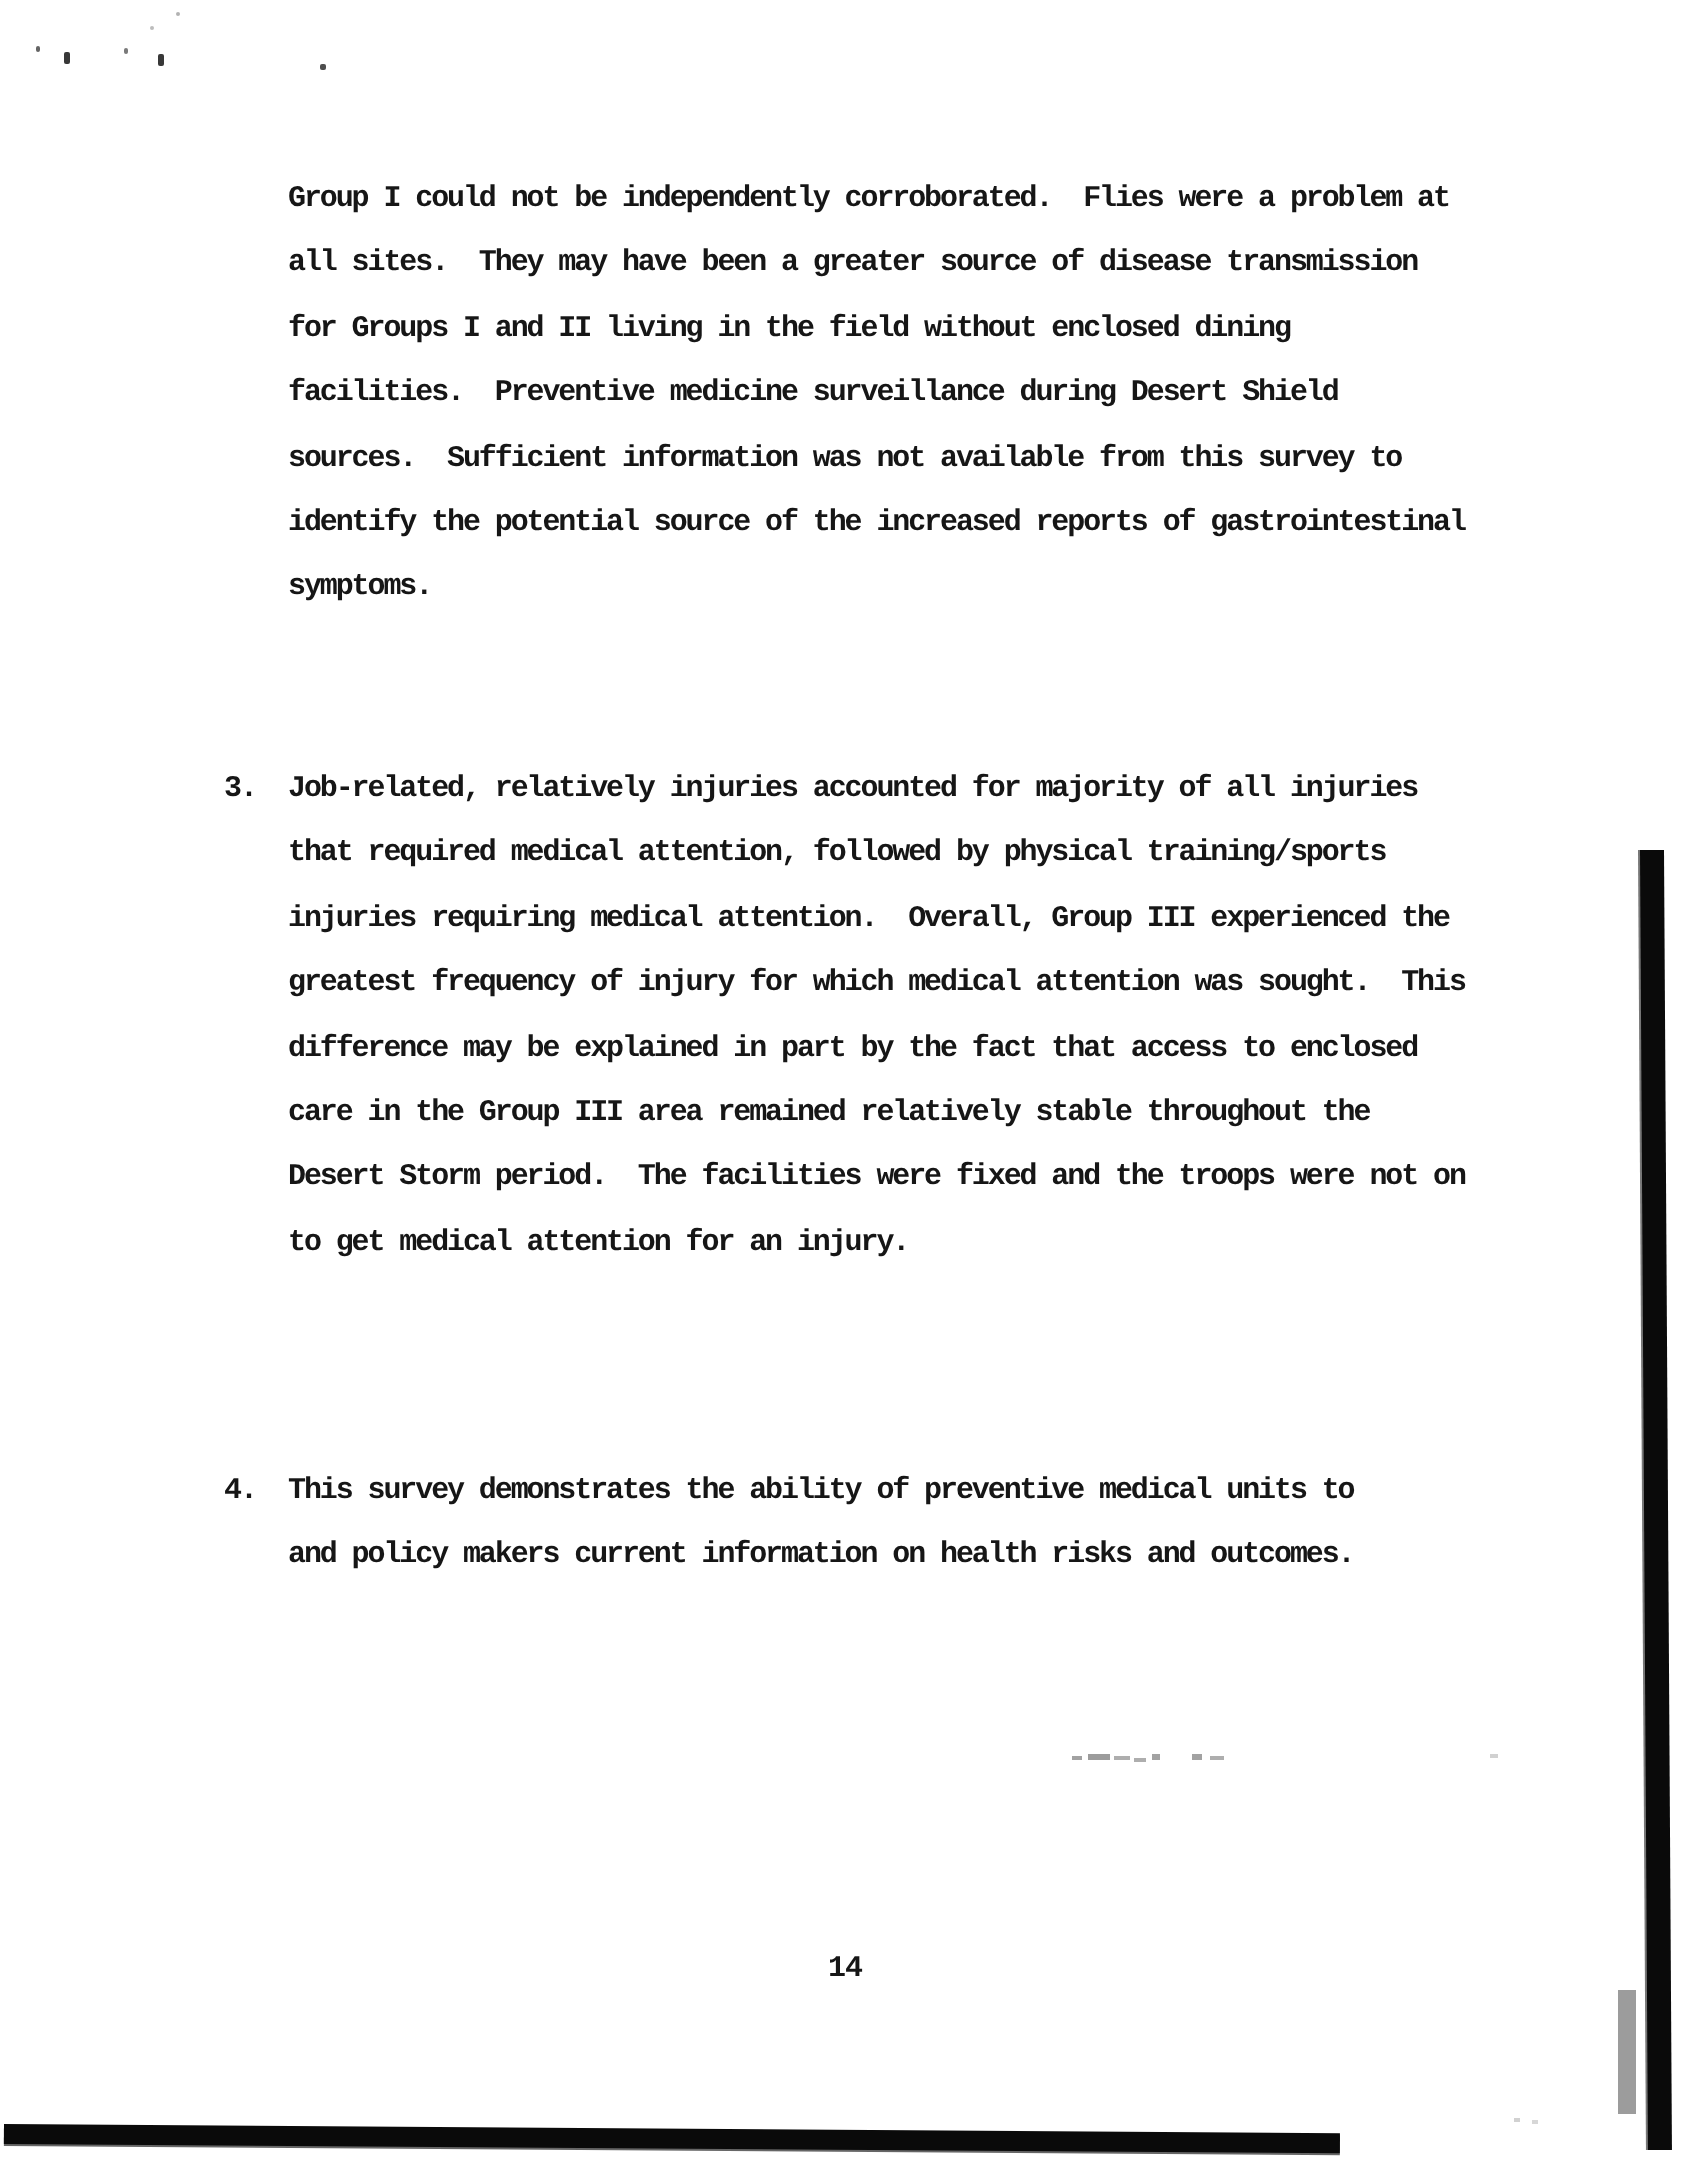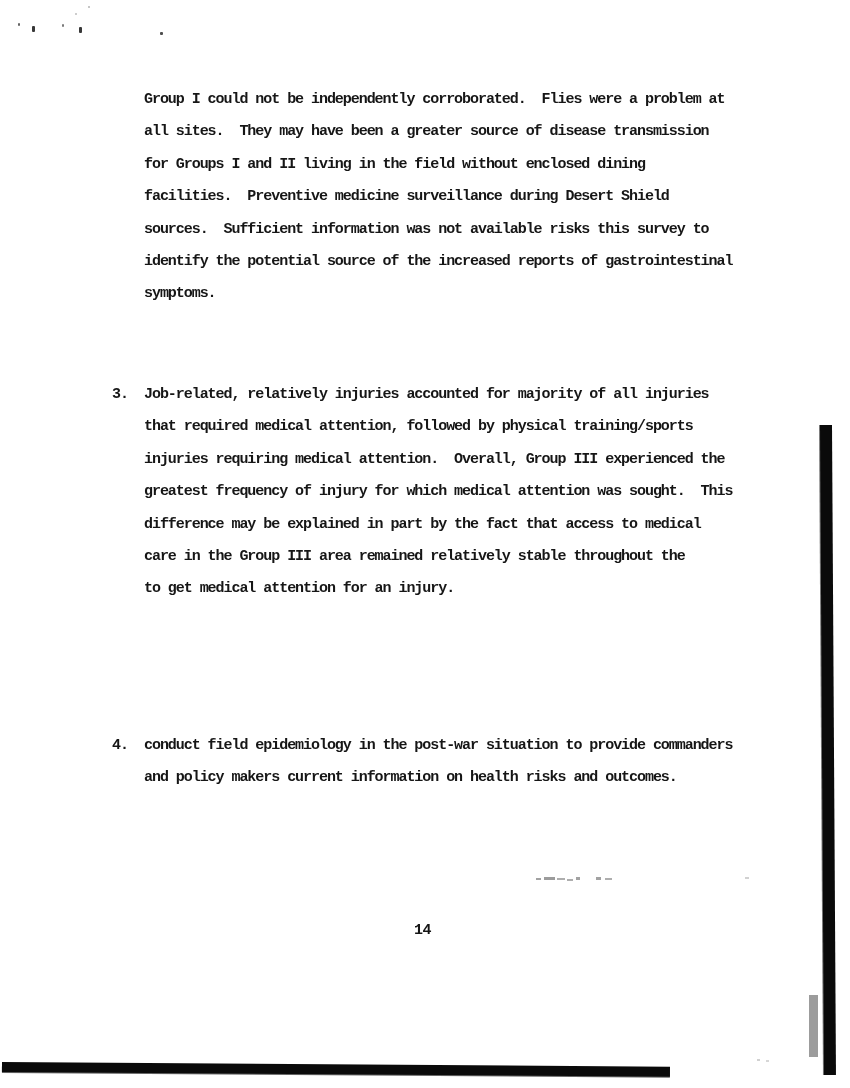--- a/index.html
+++ b/index.html
@@ -32,21 +32,21 @@
   }
   .para-lines {
     margin-left: 32px;
   }
   .line {
     white-space: pre;
   }
   .page-number {
     position: absolute;
     left: 414px;
-    top: 922px;
+    top: 976px;
     color: #161616;
     font-size: 15px;
     font-weight: bold;
     letter-spacing: -0.5px;
   }
   .artifact-layer { position: absolute; left: 0; top: 0; width: 100%; height: 100%; }
   .speck {
     position: absolute;
     background: #222222;
     border-radius: 1px;
@@ -112,43 +112,44 @@
       <div class="dash" style="left: 766px; top: 1060px; width: 3px; height: 2px; opacity: 0.35;"></div>
     </div>
 
   <div class="para" style="top:84px;">
     <span class="para-num"></span>
     <div class="para-lines">
         <div class="line">Group I could not be independently corroborated.  Flies were a problem at</div>
         <div class="line">all sites.  They may have been a greater source of disease transmission</div>
         <div class="line">for Groups I and II living in the field without enclosed dining</div>
         <div class="line">facilities.  Preventive medicine surveillance during Desert Shield</div>
-        <div class="line">sources.  Sufficient information was not available risks this survey to</div>
+        <div class="line">sources.  Sufficient information was not available from this survey to</div>
         <div class="line">identify the potential source of the increased reports of gastrointestinal</div>
         <div class="line">symptoms.</div>
       </div>
   </div>
 
   <div class="para" style="top:379px;">
     <span class="para-num">3.</span>
     <div class="para-lines">
         <div class="line">Job-related, relatively injuries accounted for majority of all injuries</div>
         <div class="line">that required medical attention, followed by physical training/sports</div>
         <div class="line">injuries requiring medical attention.  Overall, Group III experienced the</div>
         <div class="line">greatest frequency of injury for which medical attention was sought.  This</div>
-        <div class="line">difference may be explained in part by the fact that access to medical</div>
+        <div class="line">difference may be explained in part by the fact that access to enclosed</div>
         <div class="line">care in the Group III area remained relatively stable throughout the</div>
+        <div class="line">Desert Storm period.  The facilities were fixed and the troops were not on</div>
         <div class="line">to get medical attention for an injury.</div>
       </div>
   </div>
 
   <div class="para" style="top:730px;">
     <span class="para-num">4.</span>
     <div class="para-lines">
-        <div class="line">conduct field epidemiology in the post-war situation to provide commanders</div>
+        <div class="line">This survey demonstrates the ability of preventive medical units to</div>
         <div class="line">and policy makers current information on health risks and outcomes.</div>
       </div>
   </div>
 
   <div class="page-number">14</div>
 
   <div class="right-bar"></div>
   <div class="right-bar-patch"></div>
   <div class="bottom-bar"></div>
 

